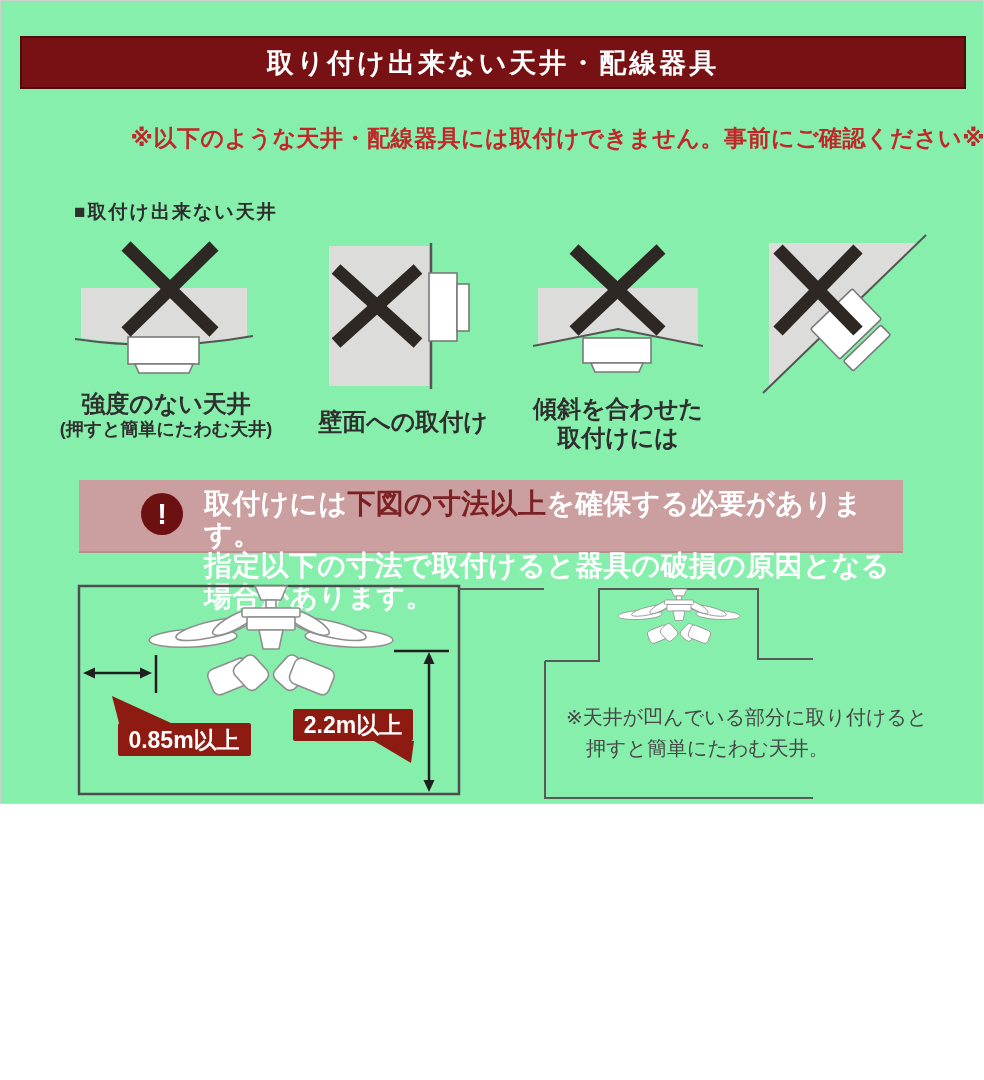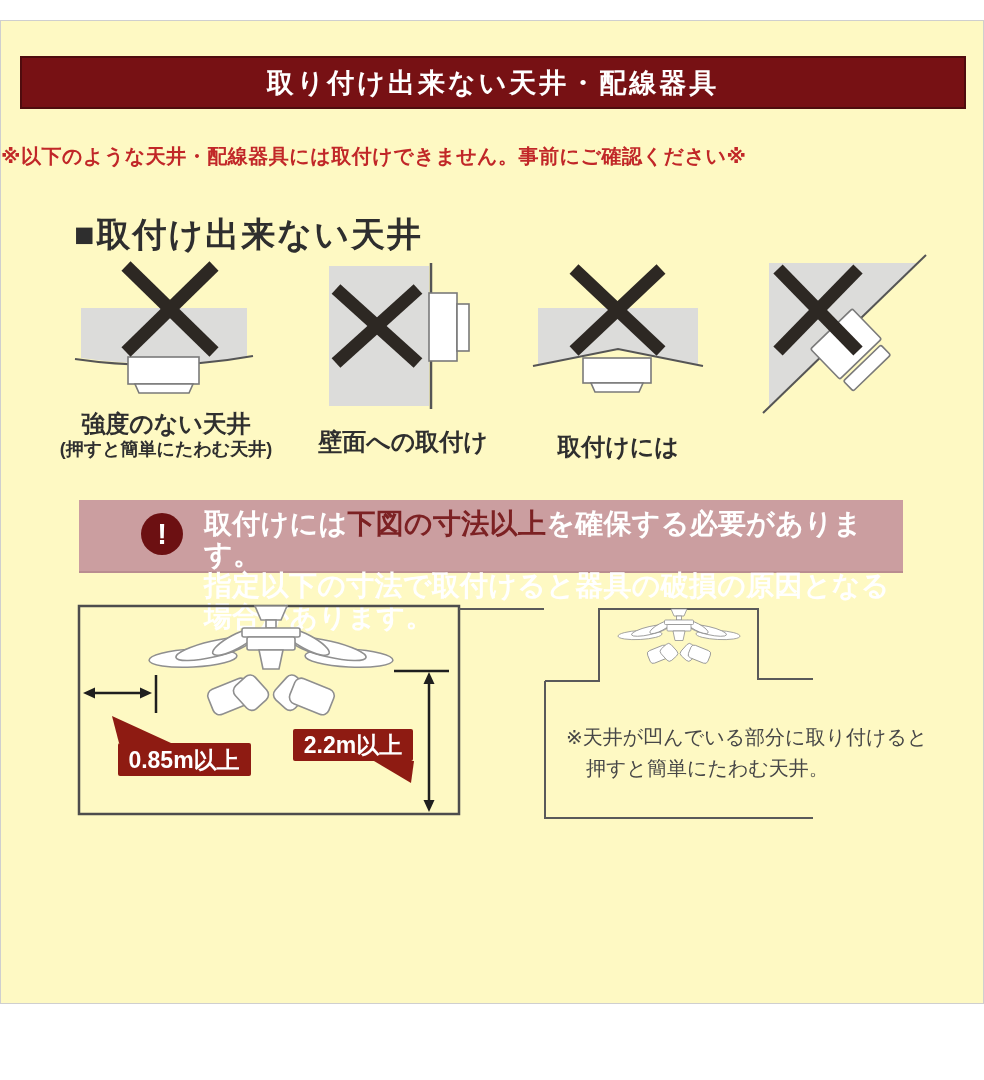--- a/index.html
+++ b/index.html
@@ -1,29 +1,29 @@
 <!DOCTYPE html>
 <html><head>
 <meta charset="utf-8">
 <style>
   html,body{margin:0;padding:0;background:#ffffff;}
   body{font-family:"Liberation Sans","DejaVu Sans",sans-serif;}
-  #stage{position:relative;width:984px;height:984px;background:#fef9c3;
-         border:1px solid #cfcfcf;box-sizing:border-box;overflow:hidden;margin-top:20px;}
+  #stage{position:relative;width:984px;height:804px;background:#86efac;
+         border:1px solid #cfcfcf;box-sizing:border-box;overflow:hidden;}
   .abs{position:absolute;}
   
   .banner{left:19px;top:35px;width:946px;height:53px;background:#771114;
           border:2px solid #4f0c0e;box-sizing:border-box;display:flex;
           align-items:center;justify-content:center;}
   .banner-title{color:#ffffff;font-size:27px;font-weight:bold;letter-spacing:3px;}
   
-  .notice{left:0;top:122px;width:984px;text-align:left;color:#c12728;
-          font-size:20px;font-weight:bold;letter-spacing:0.5px;}
-  
-  .heading{left:73px;top:191px;color:#2e2e2e;font-size:34px;font-weight:bold;letter-spacing:2px;}
+  .notice{left:0;top:122px;width:984px;text-align:right;color:#c12728;
+          font-size:23px;font-weight:bold;letter-spacing:0.5px;}
+  
+  .heading{left:73px;top:198px;color:#2e2e2e;font-size:19px;font-weight:bold;letter-spacing:2px;}
   
   .cap{text-align:center;color:#2f2f2f;font-weight:bold;}
   .cap .l1{font-size:24px;line-height:29px;}
   .cap .l2s{font-size:18px;line-height:22px;display:block;}
   
   svg{display:block;}
   .gray{fill:#dcdcda;stroke:none;}
   .dkline{stroke:#555555;stroke-width:2px;fill:none;}
   .fixture{fill:#ffffff;stroke:#7a7a7a;stroke-width:1.6px;}
   .xmark line{stroke:#2d2823;stroke-width:13px;}
@@ -123,21 +123,21 @@
     <g class="fixture">
       <rect x="57" y="102" width="68" height="25"></rect>
       <path d="M65,127 L117,127 L113,136 L69,136 Z"></path>
     </g>
     <g class="xmark">
       <line x1="48" y1="13" x2="135" y2="95"></line>
       <line x1="135" y1="13" x2="48" y2="95"></line>
     </g>
   </svg>
   <div class="abs cap" style="left:522px;top:393px;width:190px">
-    <br>
+    <span class="l1">傾斜を合わせた</span><br>
     <span class="l1">取付けには</span>
   </div>
 
   <svg class="abs" style="left:750px;top:228px" width="185" height="175" viewBox="0 0 185 175">
     <path class="gray" d="M18,14 H167 L18,157 Z"></path>
     <line class="dkline" x1="175" y1="6" x2="12" y2="164"></line>
     <g class="fixture">
       <rect x="90" y="112" width="52" height="14" rx="2" transform="rotate(-44 116 119)"></rect>
       <rect x="66" y="74" width="58" height="42" rx="2" transform="rotate(-44 95 95)"></rect>
     </g>

